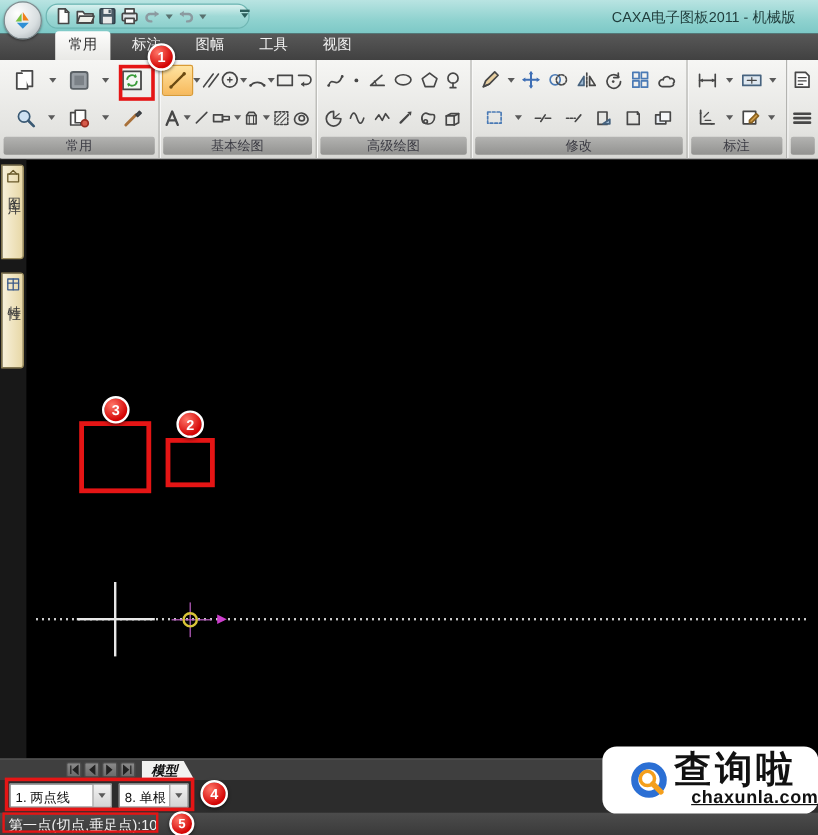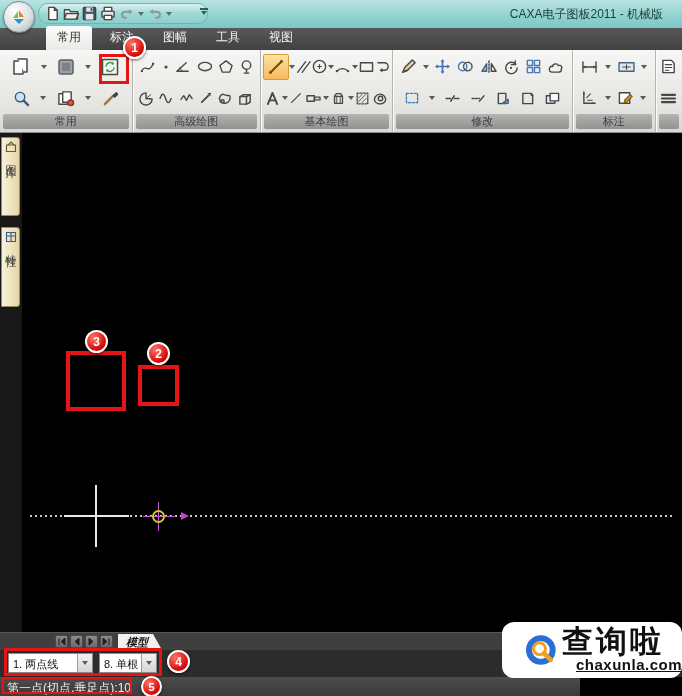--- a/index.html
+++ b/index.html
@@ -67,21 +67,21 @@
   .modeltab{position:absolute;left:118px;top:1px;height:16px;padding:0 14px 0 8px;background:#f2f2f0;
     clip-path:polygon(0 0,calc(100% - 9px) 0,100% 100%,0 100%);
     font-size:11px;font-weight:bold;font-style:italic;color:#111;display:flex;align-items:center;}
   
   .optrow{position:absolute;left:0;top:650px;width:682px;height:27px;background:#2c2c2c;}
   .combo{position:absolute;top:3px;height:20px;background:#fff;border:1px solid #8a8a8a;display:flex;align-items:stretch;box-sizing:border-box;}
   .combo .val{font-size:11px;color:#111;padding:3px 3px 0 4px;white-space:nowrap;}
   .combo .cdd{width:14px;background:linear-gradient(#f2f2f2,#d5d5d5);border-left:1px solid #9a9a9a;
     display:flex;align-items:center;justify-content:center;}
   
-  .statusrow{position:absolute;left:0;top:677px;width:580px;height:19px;background:linear-gradient(#4c4c4c,#3a3a3a);}
+  .statusrow{position:absolute;left:0;top:677px;width:682px;height:19px;background:linear-gradient(#4c4c4c,#3a3a3a);}
   .prompt{position:absolute;left:7px;top:3px;font-size:12px;color:#f0f0f0;white-space:nowrap;}
   
   .wm{position:absolute;left:502px;top:622px;width:180px;height:56px;background:#fff;border-radius:12px;
     display:flex;align-items:center;padding-left:23px;box-sizing:border-box;z-index:30;}
   .wmtxt{display:flex;flex-direction:column;margin-left:4px;}
   .wmname{font-family:"Liberation Serif",serif;font-weight:bold;font-size:31px;color:#111;letter-spacing:3px;line-height:30px;}
   .wmdom{font-size:15px;font-weight:bold;color:#111;letter-spacing:.5px;line-height:16px;margin-left:14px;text-decoration:underline;}
 </style>
 </head>
 <body>
@@ -178,73 +178,20 @@
           </svg>
         <i class="dd"></i>
         <svg class="ic" width="17" height="17" viewBox="0 0 18 18">
             <path d="M3 15 12 6" style="stroke:#a9713a;stroke-width:2.6"></path>
             <path d="M12 6l3-3 1.5 1.5-3 3z" style="fill:#54585c;stroke:#3a3e42"></path>
           </svg>
       </div>
       <div class="glabel">常用</div>
     </div>
 
-    <div class="grp" style="width:133px">
-      <div class="r1">
-        <svg class="ic" width="18" height="16" viewBox="0 0 19 17">
-            <path d="M3 13c3-9 7 4 12-8"></path>
-            <circle cx="3" cy="13" r="1.2" style="fill:#474747;stroke:none"></circle>
-            <circle cx="15" cy="5" r="1.2" style="fill:#474747;stroke:none"></circle>
-          </svg>
-        <svg class="ic" width="8" height="8" viewBox="0 0 8 8">
-            <circle cx="4" cy="4" r="1.6" style="fill:#474747;stroke:none"></circle>
-          </svg>
-        <svg class="ic" width="17" height="15" viewBox="0 0 18 16">
-            <path d="M3 13h12M3 13 13 4"></path>
-            <path d="M8 13a6 6 0 0 0-1.8-4" style="stroke-width:1"></path>
-          </svg>
-        <svg class="ic" width="18" height="13" viewBox="0 0 19 14">
-            <ellipse cx="9.5" cy="7" rx="7" ry="4.5"></ellipse>
-          </svg>
-        <svg class="ic" width="16" height="15" viewBox="0 0 17 16">
-            <path d="M8.5 2 15 7l-2.5 7h-8L2 7z"></path>
-          </svg>
-        <svg class="ic" width="15" height="16" viewBox="0 0 16 17">
-            <circle cx="8" cy="6.5" r="4.5"></circle>
-            <path d="M8 11v4M5.5 15h5"></path>
-          </svg>
-      </div>
-      <div class="r2">
-        <svg class="ic" width="16" height="15" viewBox="0 0 17 16">
-            <path d="M8.5 8V2a6.5 6.5 0 1 0 6.5 6.5z"></path>
-            <path d="M8.5 8l5-4" style="stroke-width:1"></path>
-          </svg>
-        <svg class="ic" width="17" height="12" viewBox="0 0 18 13">
-            <path d="M2 7c2-6 4-6 6 0s4 6 6 0"></path>
-          </svg>
-        <svg class="ic" width="16" height="12" viewBox="0 0 17 13">
-            <path d="M2 8l3-4 3 5 3-6 3 4"></path>
-          </svg>
-        <svg class="ic" width="14" height="14" viewBox="0 0 15 15">
-            <path d="M3 12 10 5" style="stroke-width:2"></path>
-            <path d="M9 2.5 12.8 2l-.6 3.8z" style="fill:#474747;stroke:none"></path>
-          </svg>
-        <svg class="ic" width="16" height="14" viewBox="0 0 17 15">
-            <path d="M3 10c-1.5-4 2-8 5-6s6-1 6 3-3 7-7 6-3.5-1-4-3z"></path>
-            <circle cx="6" cy="11" r="1.6"></circle>
-          </svg>
-        <svg class="ic" width="17" height="15" viewBox="0 0 18 16">
-            <path d="M3 6h7v8H3z"></path>
-            <path d="M10 6l4-2v8l-4 2"></path>
-            <path d="M3 6l4-2h7"></path>
-          </svg>
-      </div>
-      <div class="glabel">高级绘图</div>
-    </div>
-
     <div class="grp" style="width:136px">
       <div class="r1">
         <span class="hl">
           <svg class="ic" width="18" height="18" viewBox="0 0 18 18">
               <path d="M3.5 14.5 14.5 3.5" style="stroke:#6b4a12;stroke-width:2"></path>
               <circle cx="3.5" cy="14.5" r="1.4" style="fill:#6b4a12;stroke:none"></circle>
               <circle cx="14.5" cy="3.5" r="1.4" style="fill:#6b4a12;stroke:none"></circle>
             </svg>
         </span>
         <i class="dd"></i>
@@ -294,20 +241,73 @@
         <svg class="ic" width="15" height="15" viewBox="0 0 17 17">
             <rect x="2.5" y="2.5" width="12" height="12" style="stroke-dasharray:2 1.6"></rect>
             <path d="M4 12l8-8M4 8l4-4M8 13l5-5" style="stroke-width:1"></path>
           </svg>
         <svg class="ic" width="16" height="14" viewBox="0 0 17 15">
             <path d="M3 11c-2-5 4-9 8-7s5 7 1 9-8 0-9-2z"></path>
             <circle cx="9" cy="8" r="2.4"></circle>
           </svg>
       </div>
       <div class="glabel">基本绘图</div>
+    </div>
+
+    <div class="grp" style="width:133px">
+      <div class="r1">
+        <svg class="ic" width="18" height="16" viewBox="0 0 19 17">
+            <path d="M3 13c3-9 7 4 12-8"></path>
+            <circle cx="3" cy="13" r="1.2" style="fill:#474747;stroke:none"></circle>
+            <circle cx="15" cy="5" r="1.2" style="fill:#474747;stroke:none"></circle>
+          </svg>
+        <svg class="ic" width="8" height="8" viewBox="0 0 8 8">
+            <circle cx="4" cy="4" r="1.6" style="fill:#474747;stroke:none"></circle>
+          </svg>
+        <svg class="ic" width="17" height="15" viewBox="0 0 18 16">
+            <path d="M3 13h12M3 13 13 4"></path>
+            <path d="M8 13a6 6 0 0 0-1.8-4" style="stroke-width:1"></path>
+          </svg>
+        <svg class="ic" width="18" height="13" viewBox="0 0 19 14">
+            <ellipse cx="9.5" cy="7" rx="7" ry="4.5"></ellipse>
+          </svg>
+        <svg class="ic" width="16" height="15" viewBox="0 0 17 16">
+            <path d="M8.5 2 15 7l-2.5 7h-8L2 7z"></path>
+          </svg>
+        <svg class="ic" width="15" height="16" viewBox="0 0 16 17">
+            <circle cx="8" cy="6.5" r="4.5"></circle>
+            <path d="M8 11v4M5.5 15h5"></path>
+          </svg>
+      </div>
+      <div class="r2">
+        <svg class="ic" width="16" height="15" viewBox="0 0 17 16">
+            <path d="M8.5 8V2a6.5 6.5 0 1 0 6.5 6.5z"></path>
+            <path d="M8.5 8l5-4" style="stroke-width:1"></path>
+          </svg>
+        <svg class="ic" width="17" height="12" viewBox="0 0 18 13">
+            <path d="M2 7c2-6 4-6 6 0s4 6 6 0"></path>
+          </svg>
+        <svg class="ic" width="16" height="12" viewBox="0 0 17 13">
+            <path d="M2 8l3-4 3 5 3-6 3 4"></path>
+          </svg>
+        <svg class="ic" width="14" height="14" viewBox="0 0 15 15">
+            <path d="M3 12 10 5" style="stroke-width:2"></path>
+            <path d="M9 2.5 12.8 2l-.6 3.8z" style="fill:#474747;stroke:none"></path>
+          </svg>
+        <svg class="ic" width="16" height="14" viewBox="0 0 17 15">
+            <path d="M3 10c-1.5-4 2-8 5-6s6-1 6 3-3 7-7 6-3.5-1-4-3z"></path>
+            <circle cx="6" cy="11" r="1.6"></circle>
+          </svg>
+        <svg class="ic" width="17" height="15" viewBox="0 0 18 16">
+            <path d="M3 6h7v8H3z"></path>
+            <path d="M10 6l4-2v8l-4 2"></path>
+            <path d="M3 6l4-2h7"></path>
+          </svg>
+      </div>
+      <div class="glabel">高级绘图</div>
     </div>
 
     <div class="grp" style="width:186px">
       <div class="r1">
         <svg class="ic" width="17" height="17" viewBox="0 0 18 18">
             <path d="M3 15l2-5 8-8 3 3-8 8z" style="fill:#e8cfa0"></path>
             <path d="M3 15l5-2"></path>
           </svg>
         <i class="dd"></i>
         <svg class="ic" width="17" height="17" viewBox="0 0 18 18">

